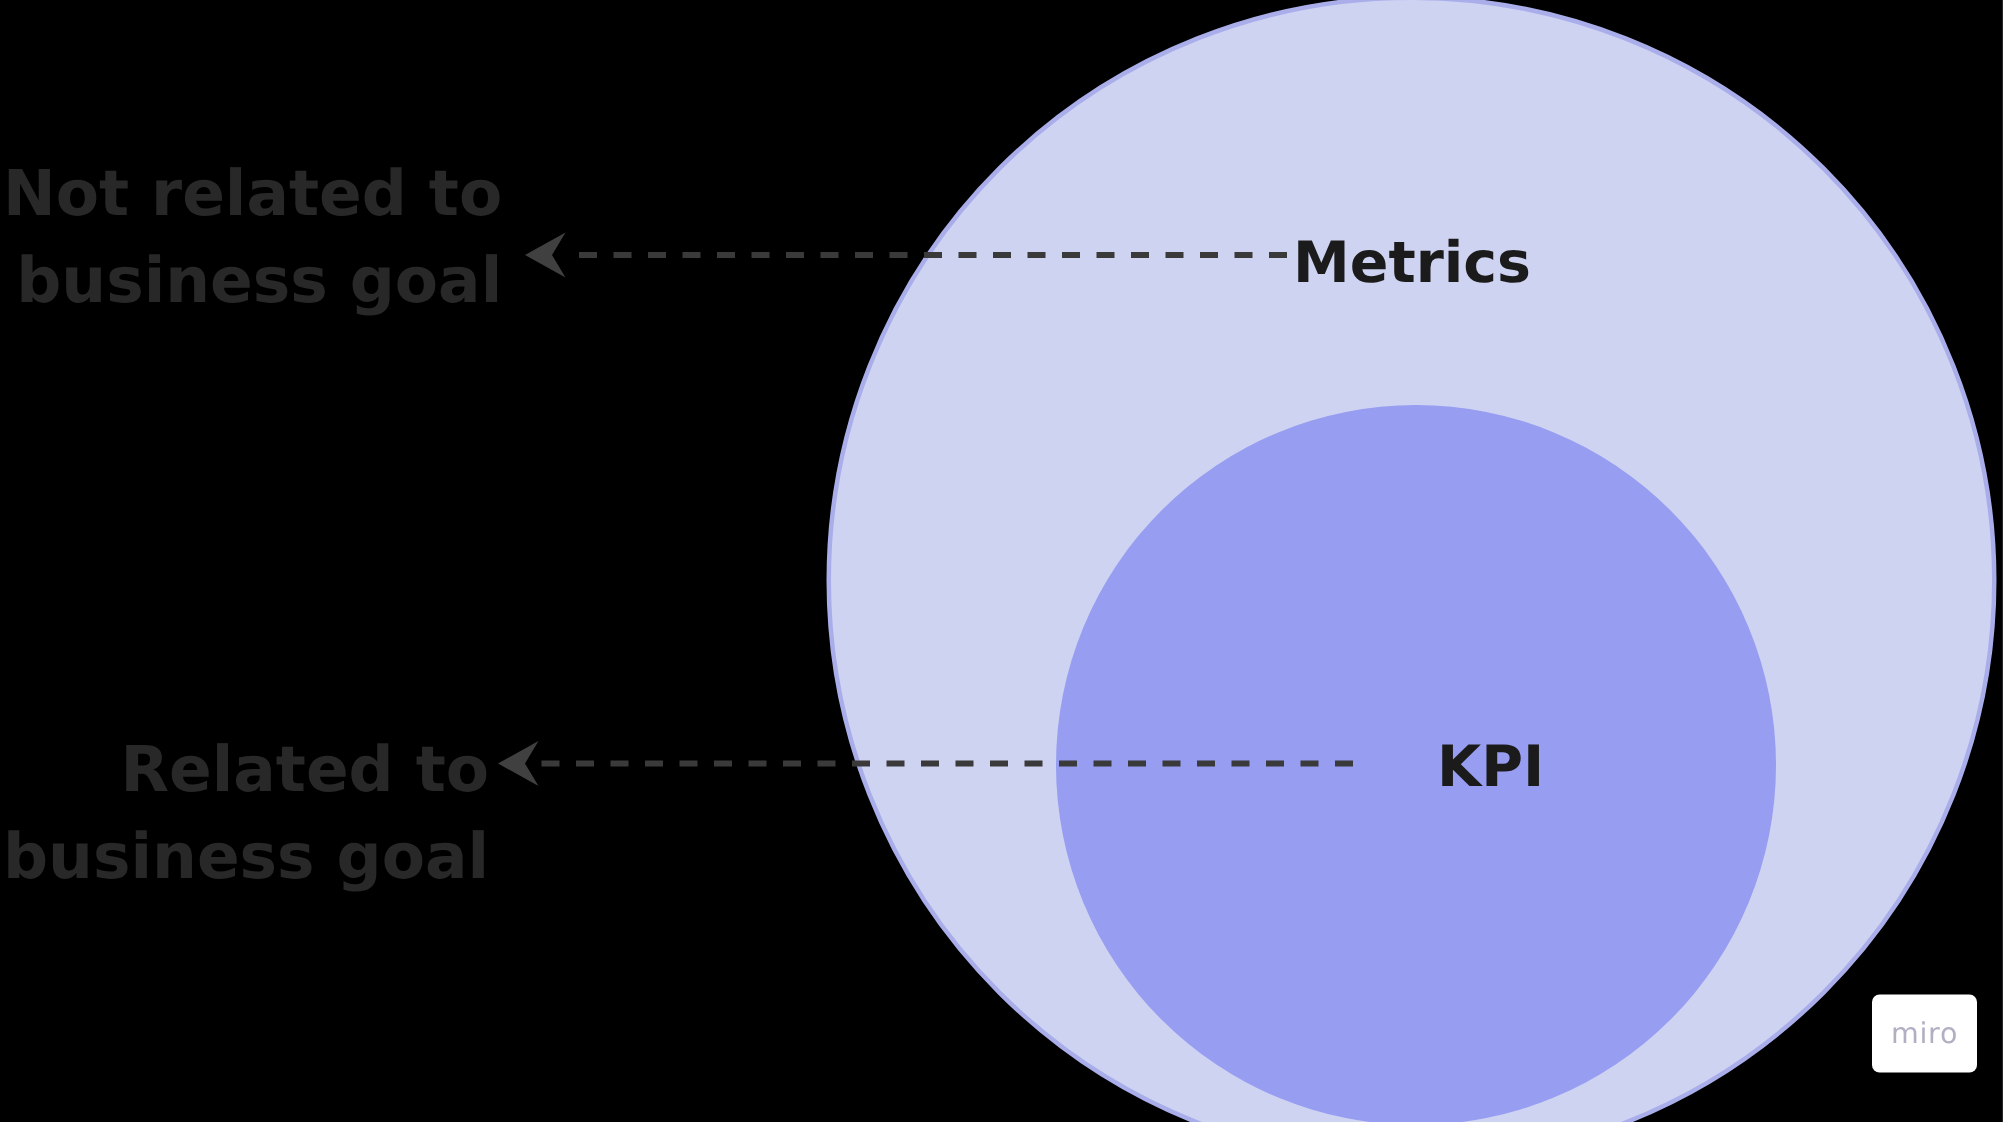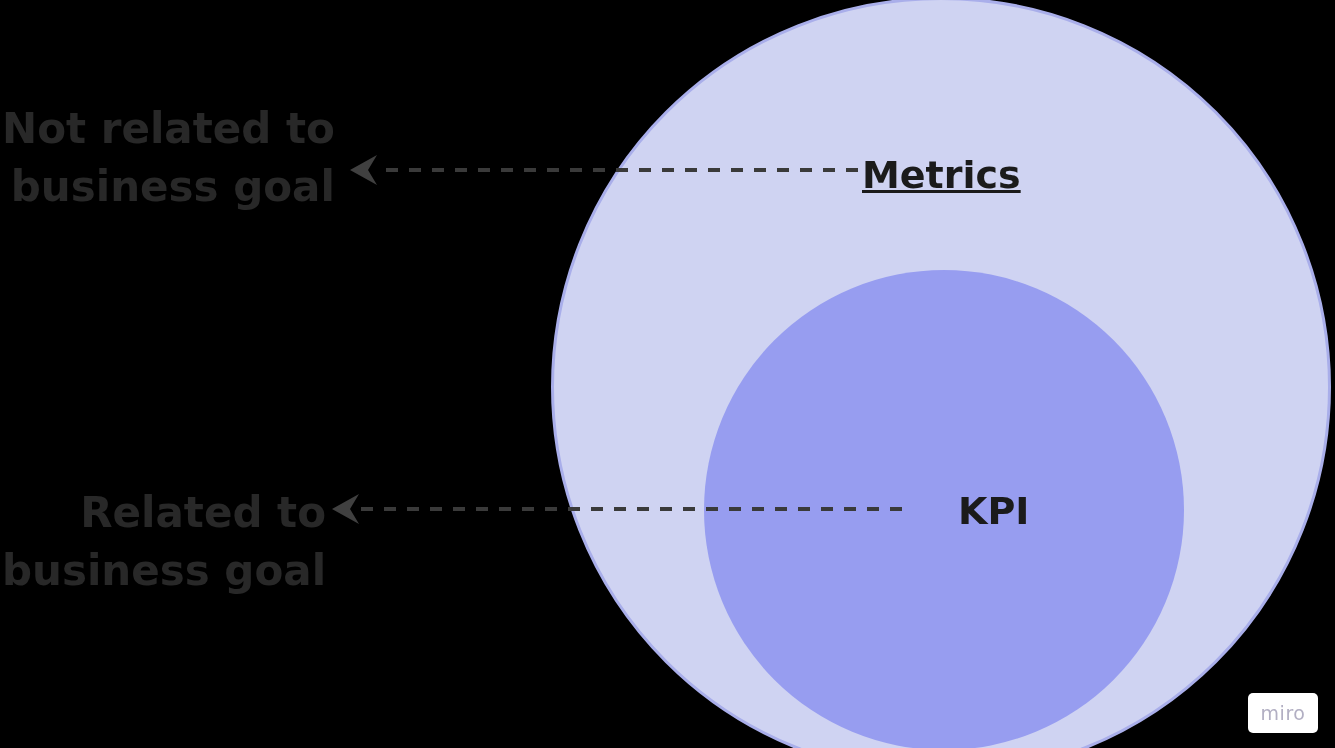--- a/index.html
+++ b/index.html
@@ -36,21 +36,21 @@
     background: #979df0;
   }
   .shape-label {
     position: absolute;
     font-weight: 700;
     font-size: 38px;
     color: #1b1b1b;
     white-space: nowrap;
     line-height: 1;
   }
-  .shape-label.metrics { left: 862px; top: 156px; text-decoration: underline; }
+  .shape-label.metrics { left: 862px; top: 156px; }
   .shape-label.kpi     { left: 958px; top: 492px; }
   .side-label {
     position: absolute;
     font-weight: 700;
     font-size: 42px;
     line-height: 58px;
     color: #282828;
     white-space: nowrap;
   }
   .side-label.not-related { left: 2px; top: 100px; }
@@ -60,23 +60,23 @@
     position: absolute;
     left: 0;
     top: 0;
     width: 1335px;
     height: 748px;
     pointer-events: none;
   }
   .watermark {
     position: absolute;
     left: 1248px;
-    top: 693px;
+    top: 663px;
     width: 70px;
-    height: 40px;
+    height: 52px;
     background: #ffffff;
     border-radius: 5px;
     display: flex;
     align-items: center;
     justify-content: center;
     color: #b2afc3;
     font-size: 19px;
     font-weight: 500;
     letter-spacing: 0.5px;
   }

